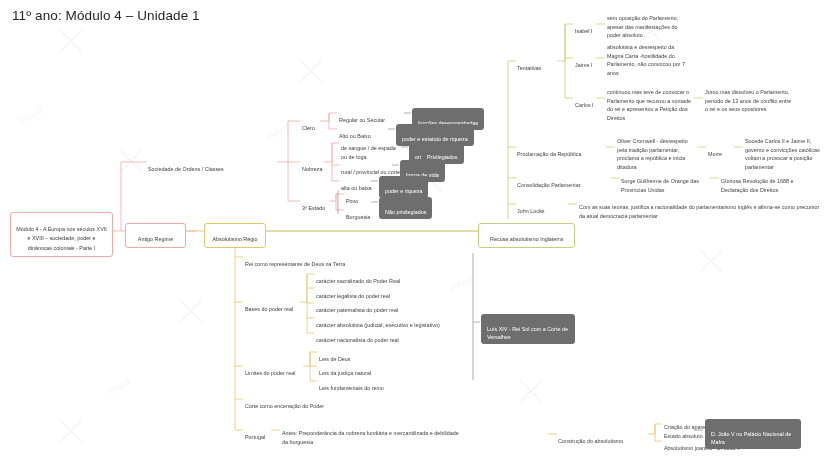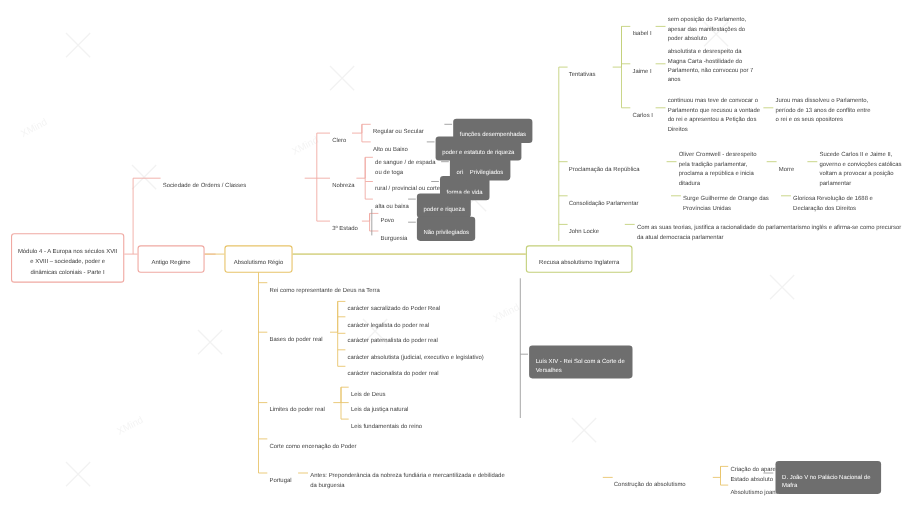--- a/index.html
+++ b/index.html
@@ -82,20 +82,21 @@
     <g fill="#f4f4f4" font-family="Liberation Sans, sans-serif" font-size="9" transform="rotate(-28)">
       <text x="-40" y="120">XMind</text>
       <text x="170" y="250">XMind</text>
       <text x="-90" y="400">XMind</text>
       <text x="260" y="470">XMind</text>
       <text x="80" y="640">XMind</text>
       <text x="380" y="120">XMind</text>
     </g>
   </svg>
 
+  <div class="title">11º ano: Módulo 4 – Unidade 1</div>
 
   <svg class="links">
     <g fill="none" stroke-width="0.8">
 
       <g stroke="#f0a9a2">
         <path d="M113 231 H125"></path>
 
         <path d="M186 231 H196"></path>
         <path d="M5 231 H5"></path>
       </g>

